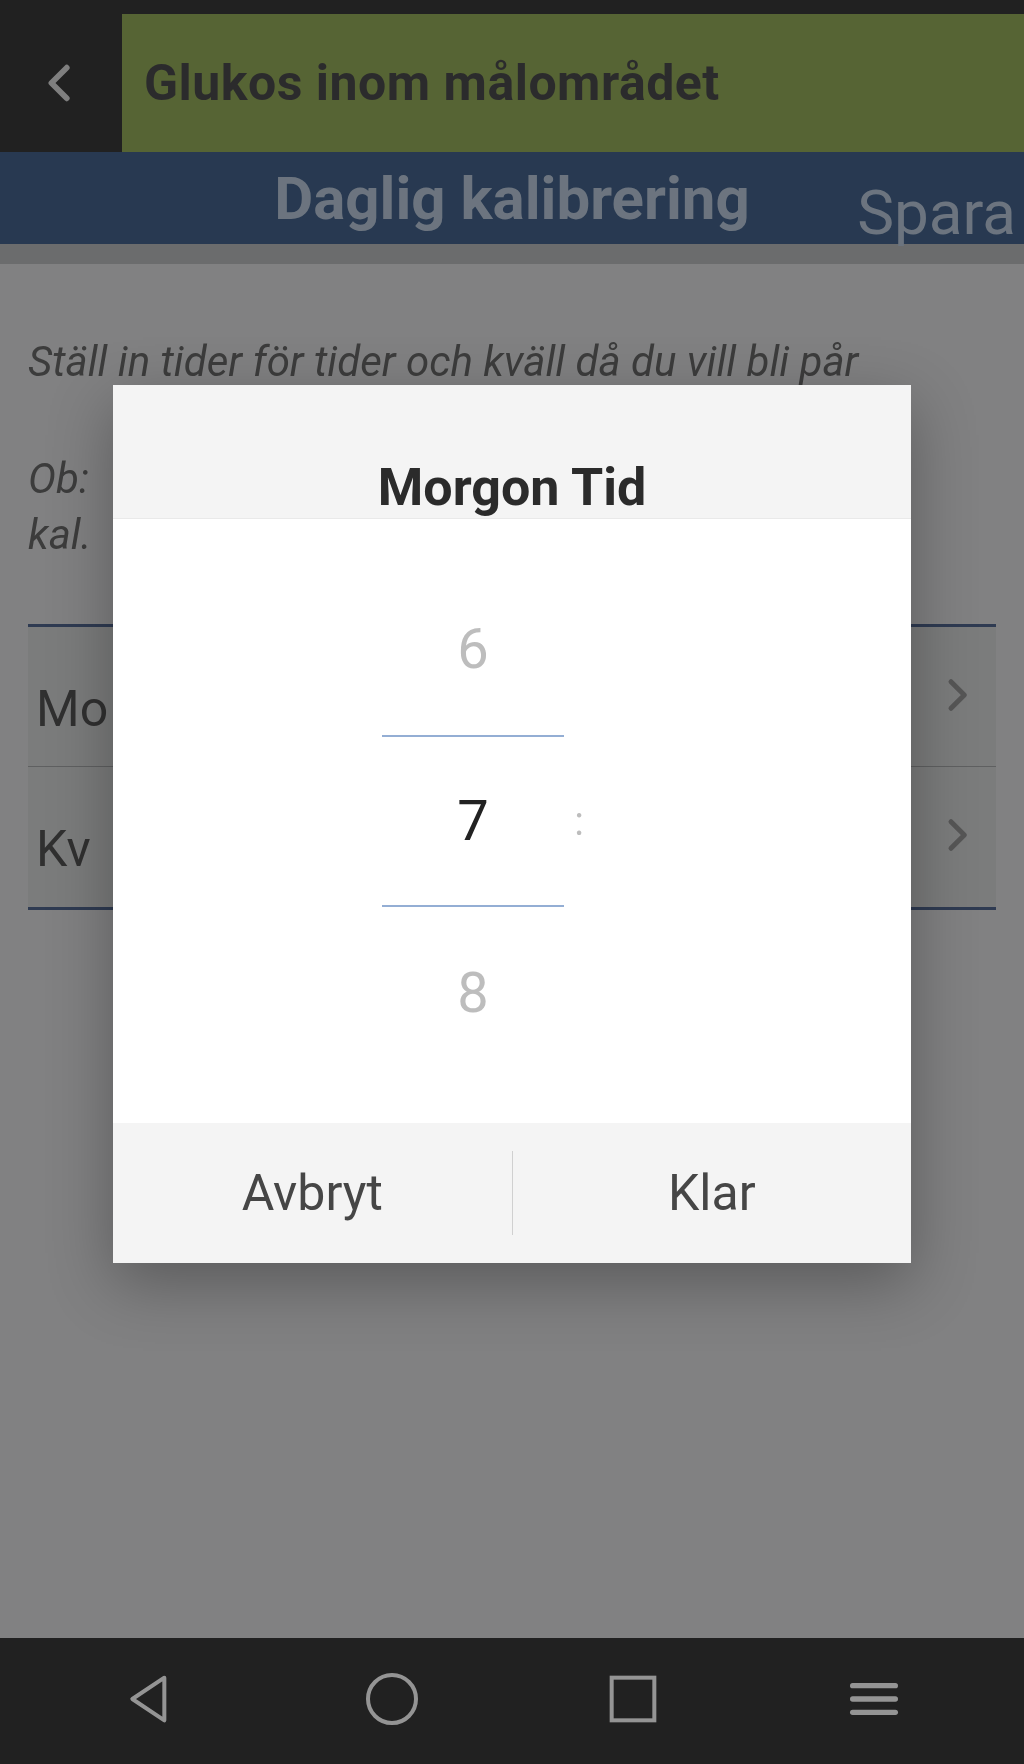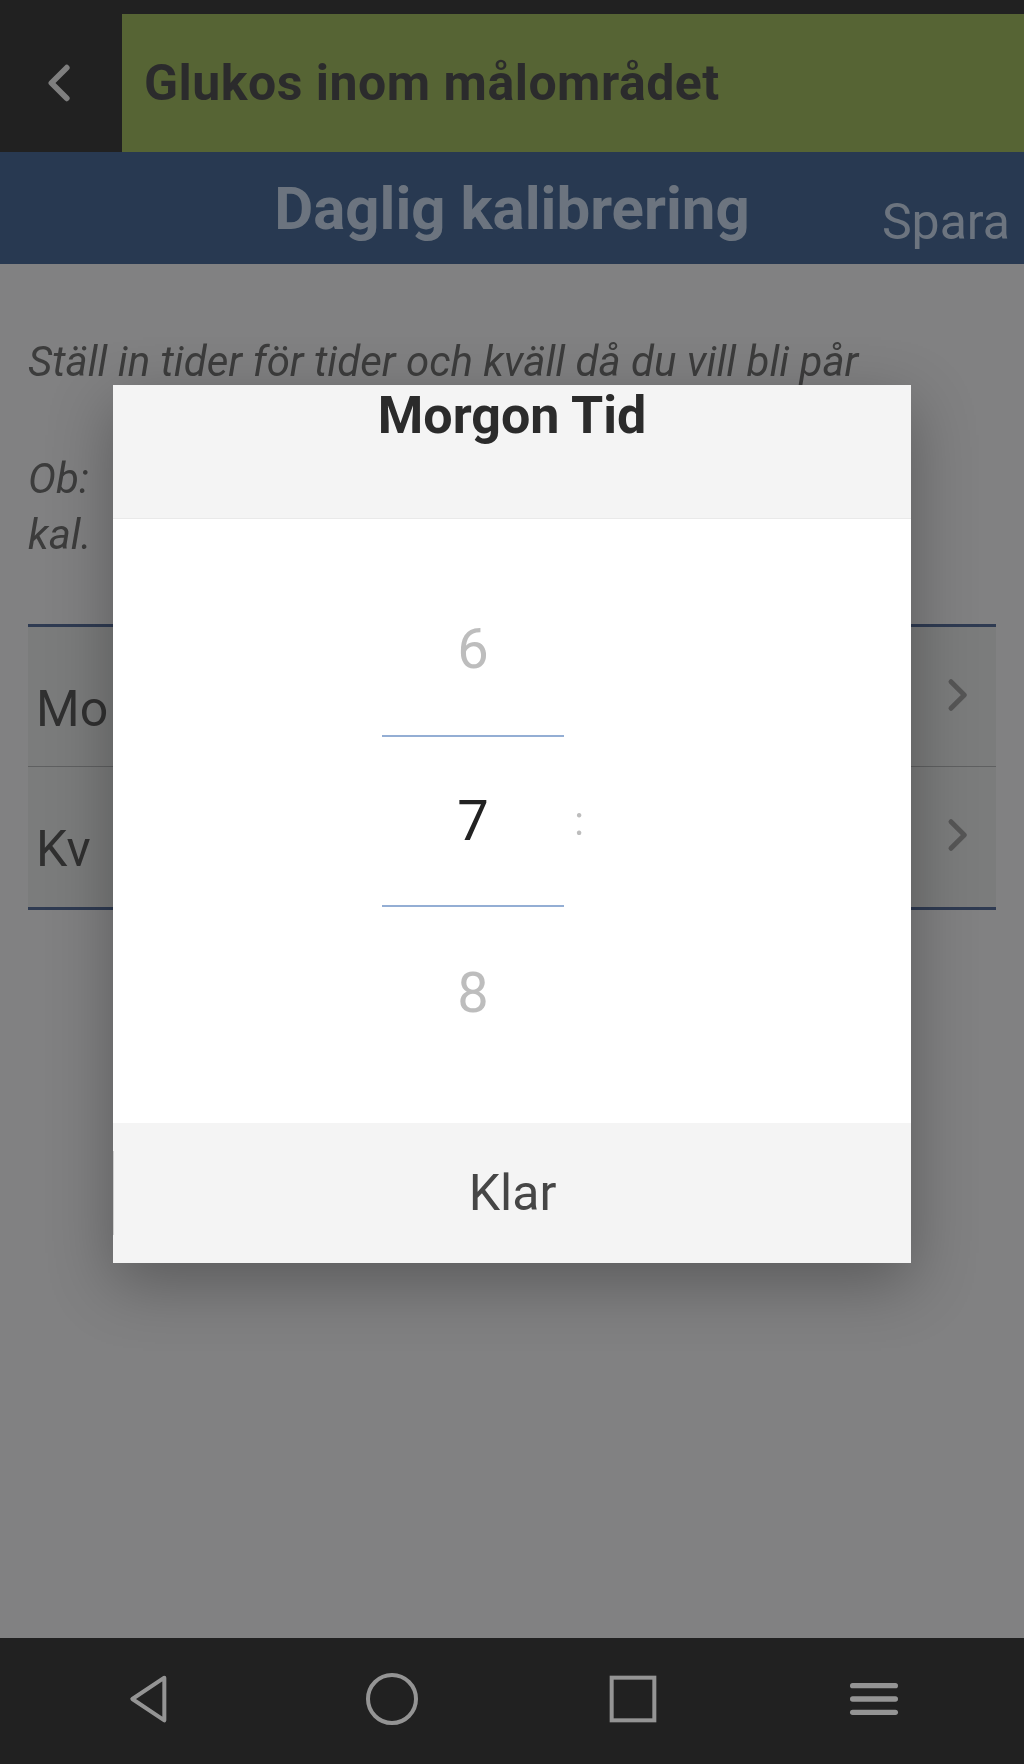--- a/index.html
+++ b/index.html
@@ -6,34 +6,34 @@
   html, body { width: 1024px; height: 1764px; font-family: Roboto, Arial, sans-serif; background: #000; overflow: hidden; }
   .device { width: 1024px; height: 1764px; position: relative; background: #a5a7a9; }
   .status-bar { height: 14px; background: #000; }
   .top-header {
     display: flex; align-items: center; height: 138px; background: #000; border-radius: 32px;
   }
   .back-btn { width: 122px; height: 138px; display: flex; align-items: center; justify-content: center; background: #000; }
   .back-btn svg { width: 46px; height: 46px; }
   .header-title-bar { flex: 1; height: 138px; background: #77942a; display: flex; align-items: center; padding-left: 22px; }
   .header-title { color: #17181a; font-size: 50px; font-weight: 700; letter-spacing: 0.5px; }
-  .sub-header { height: 112px; background: #10366a; display: flex; align-items: center; justify-content: center; position: relative; }
+  .sub-header { height: 92px; background: #10366a; display: flex; align-items: center; justify-content: center; position: relative; }
   .sub-title { color: #a6b9d0; font-size: 60px; font-weight: 700; }
-  .sub-action { position: absolute; right: 14px; color: #a6b9d0; font-size: 50px; margin-top: 28px; }
+  .sub-action { position: absolute; right: 8px; color: #a6b9d0; font-size: 62px; margin-top: 28px; }
   .content { position: absolute; top: 264px; left: 0; right: 0; bottom: 126px; background: #d4d5d7; padding: 70px 28px 0; }
   .desc { font-style: italic; color: #3c3c3c; font-size: 42px; line-height: 1.35; }
   .desc.obs { margin-top: 60px; }
   .list { margin-top: 60px; border-top: 3px solid #1f3a6e; border-bottom: 3px solid #1f3a6e; }
   .list-row { height: 140px; display: flex; align-items: center; justify-content: space-between; padding: 0 20px 0 8px; background: #c8c9cb; border-bottom: 1px solid #8b8d8f; }
   .list-row:last-child { border-bottom: none; }
   .list-label { font-size: 50px; color: #222; margin-top: 24px; }
   .chev svg { width: 40px; height: 40px; }
   .overlay { position: absolute; inset: 0; background: rgba(60,60,60,0.55); display: flex; align-items: flex-start; justify-content: center; padding-top: 385px; z-index: 50; }
   .dialog { width: 798px; background: #fff; display: flex; flex-direction: column; box-shadow: 0 20px 60px rgba(0,0,0,0.3); font-family: Roboto, Arial, sans-serif; }
-  .dialog-title-bar { background: #f4f4f4; height: 134px; display:flex; align-items:flex-start; justify-content:center; border-bottom: 1px solid #e9e9e9;}
+  .dialog-title-bar { background: #f4f4f4; height: 134px; display:flex; align-items:flex-end; justify-content:center; border-bottom: 1px solid #e9e9e9;}
   .dialog-title { color: #2b2b2b; font-size: 52px; font-weight: 700; }
   .picker-wrap { height: 604px; display: flex; align-items: center; justify-content: center; gap: 0; padding: 0 30px; }
   .col { width: 182px; display:flex; flex-direction:column; align-items:center; }
   .col .val { width: 100%; height: 172px; display:flex; align-items:center; justify-content:center; font-size: 56px; color: #bdbdbd; }
   .col .val.current { color: #222; font-size: 56px; border-top: 2px solid #94aed4; border-bottom: 2px solid #94aed4; }
   .colon { width: 30px; text-align:center; color:#bdbdbd; font-size:40px; }
   .dialog-actions { height: 140px; background: #f4f4f4; display:flex; }
   .dialog-btn { flex:1; display:flex; align-items:center; justify-content:center; font-size: 50px; color:#464646; position: relative; }
   .dsep { width:1px; background:#d0d0d0; margin: 28px 0; }
   .nav-bar { position:absolute; bottom:0; left:0; right:0; height: 126px; background:#000; display:flex; align-items:center; justify-content:space-around; padding: 0 30px; }
@@ -94,20 +94,21 @@
       <div class="picker-wrap">
         <div class="col">
           <div class="val">6</div>
           <div class="val current">7</div>
           <div class="val">8</div>
         </div>
         <div class="colon">:</div>
         <div style="width:48px"></div>
       </div>
       <div class="dialog-actions">
+        <div class="dialog-btn">Avbryt</div>
         <div class="dsep"></div>
         <div class="dialog-btn">Klar</div>
       </div>
     </div>
   </div>
 
   <div class="nav-bar">
     <div class="nav-btn">
       <svg viewBox="0 0 24 24" fill="none" stroke="#fff" stroke-width="1.5" stroke-linejoin="round">
           <polygon points="17 4 5 12 17 20"></polygon>

